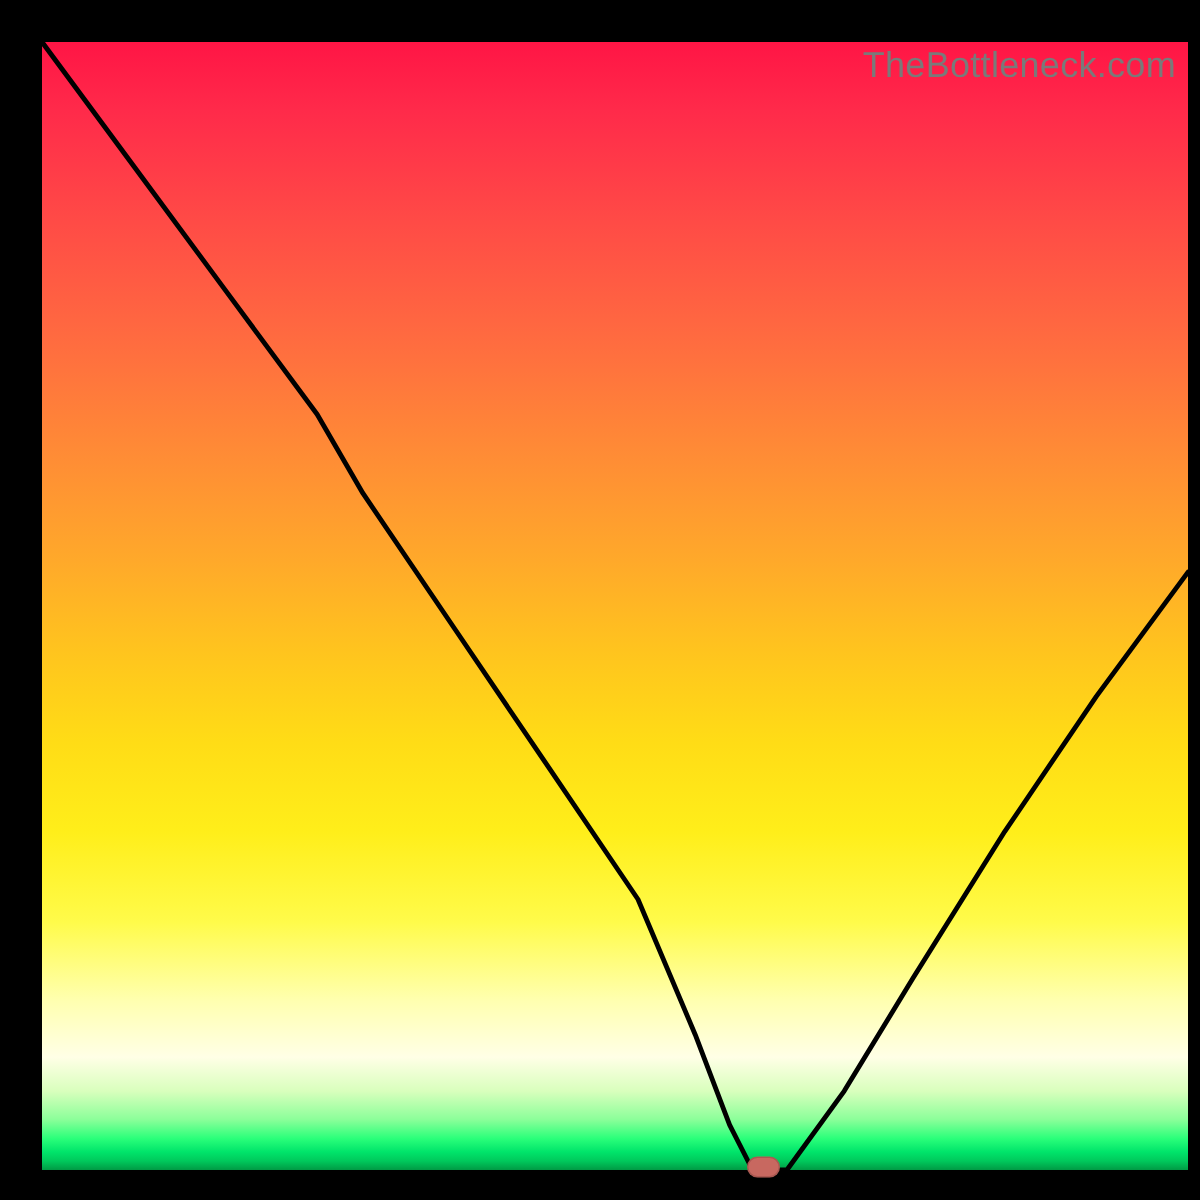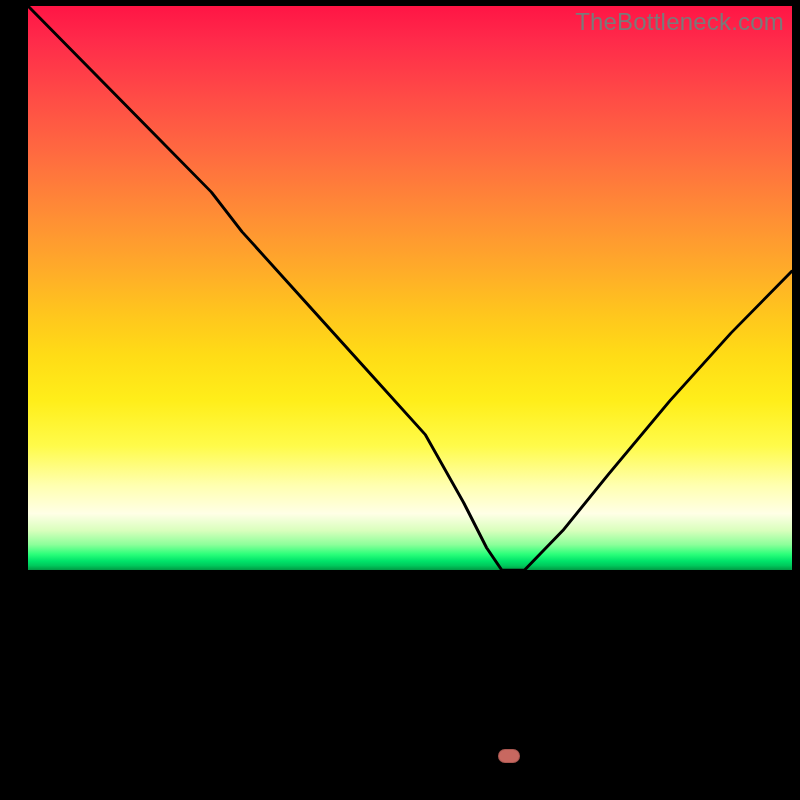--- a/index.html
+++ b/index.html
@@ -14,23 +14,23 @@
   .frame {
     position: relative;
     width: 800px;
     height: 800px;
     background: #000;
   }
   
   .plot {
     position: absolute;
     left: 28px;
-    top: 6px;
+    top: 28px;
     width: 764px;
-    height: 564px;
+    height: 752px;
     text-align: right;
   }
   .gradient {
     position: absolute;
     inset: 0;
     
     background:
       linear-gradient(to bottom,
         #ff1545 0%,
         #ff2a4a 6%,

